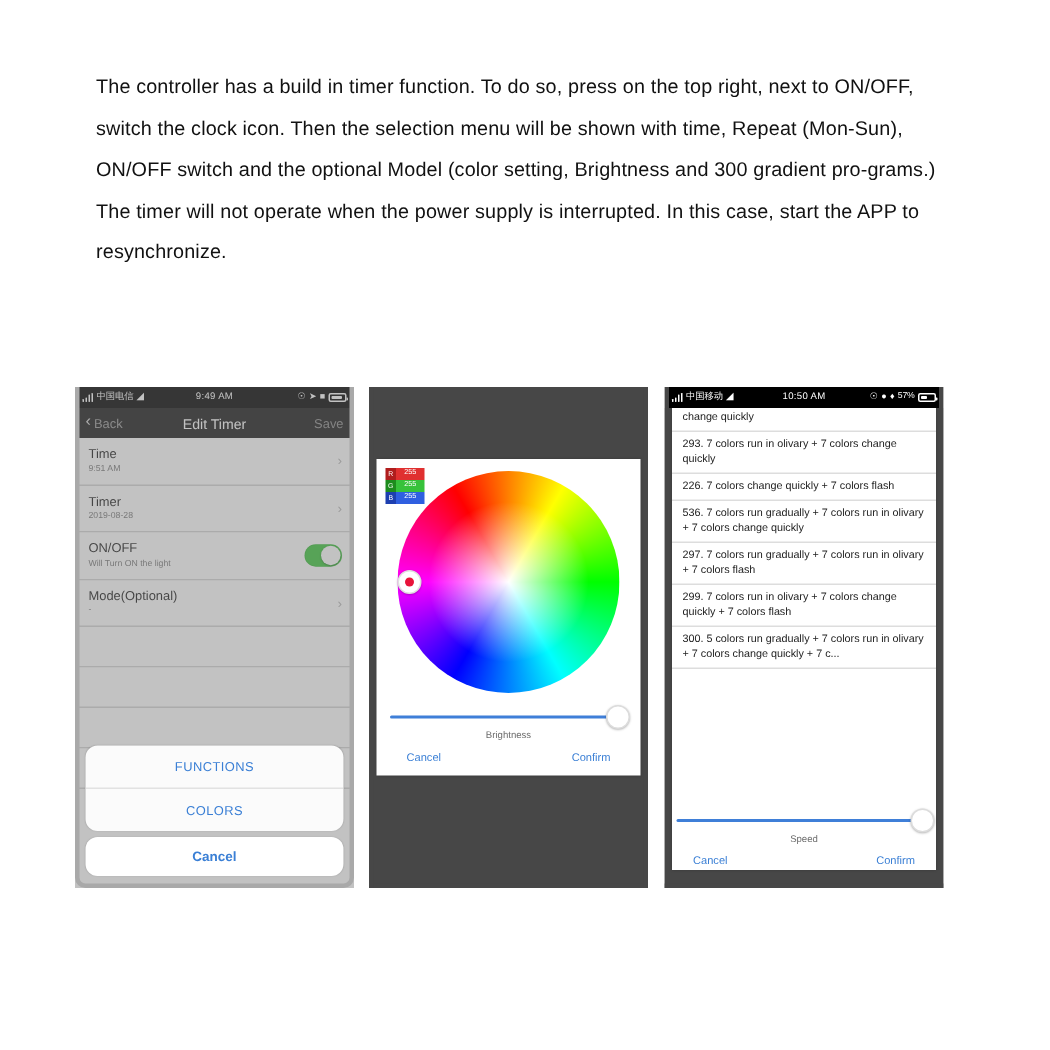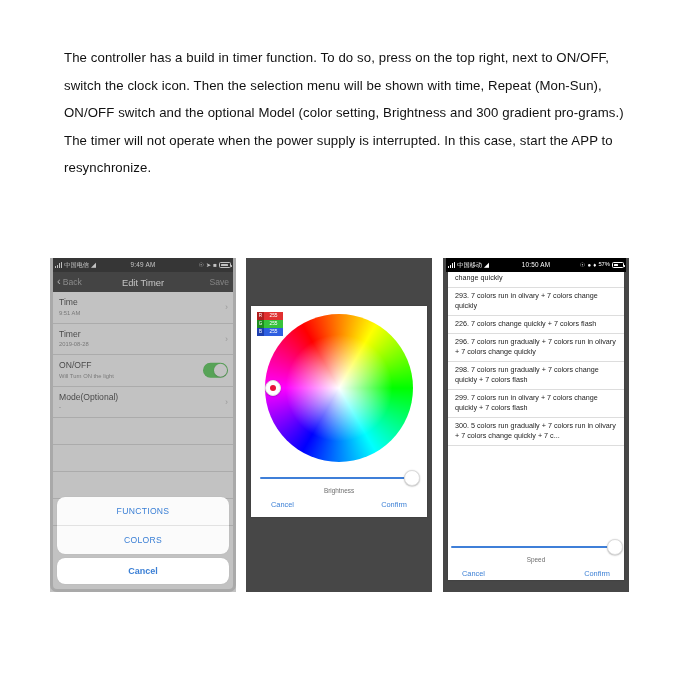--- a/index.html
+++ b/index.html
@@ -652,22 +652,22 @@
         </div>
       </div>
 
       <div class="phone3-bg"></div>
 
       <div class="func-modal">
         <div class="func-list">
           <div class="func-item partial">change quickly</div>
           <div class="func-item">293. 7 colors run in olivary + 7 colors change quickly</div>
           <div class="func-item">226. 7 colors change quickly + 7 colors flash</div>
-          <div class="func-item">296. 7 colors run gradually + 7 colors run in olivary + 7 colors change quickly</div>
-          <div class="func-item">298. 7 colors run gradually + 7 colors change quickly + 7 colors flash</div>
+          <div class="func-item">536. 7 colors run gradually + 7 colors run in olivary + 7 colors change quickly</div>
+          <div class="func-item">297. 7 colors run gradually + 7 colors run in olivary + 7 colors flash</div>
           <div class="func-item">299. 7 colors run in olivary + 7 colors change quickly + 7 colors flash</div>
           <div class="func-item">300. 5 colors run gradually + 7 colors run in olivary + 7 colors change quickly + 7 c...</div>
         </div>
 
         <div class="func-bottom">
           <div class="slider-wrap">
             <div class="slider-track"></div>
             <div class="slider-knob"></div>
           </div>
           <div class="slider-label">Speed</div>

